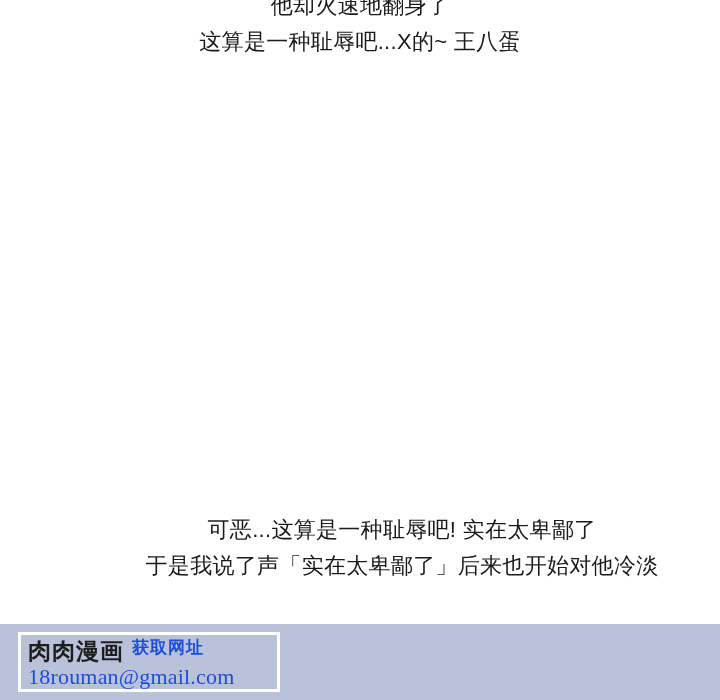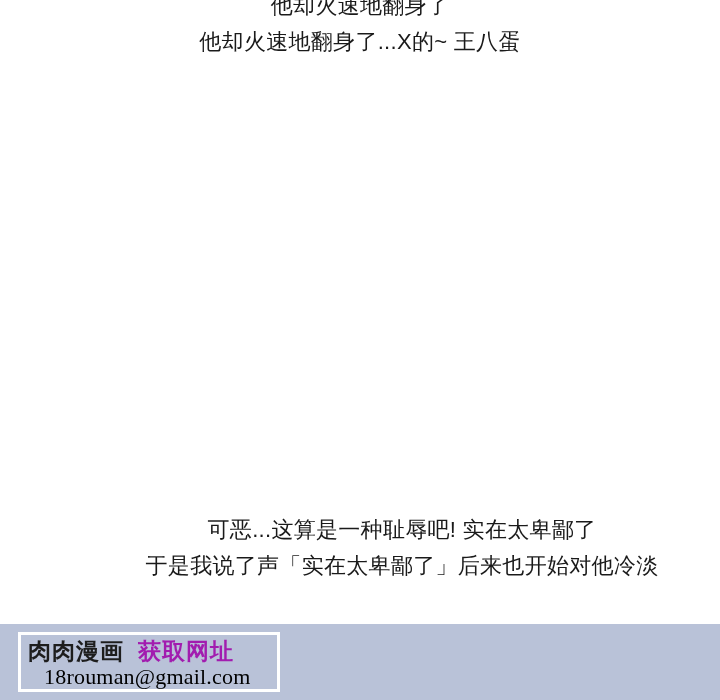--- a/index.html
+++ b/index.html
@@ -61,55 +61,54 @@
     border: 3px solid #ffffff;
     box-sizing: border-box;
     background: transparent;
   }
   .footer-row1 {
     position: absolute;
     left: 28px;
     top: 12px;
     display: flex;
     align-items: flex-start;
-    gap: 14px;
+    gap: 8px;
   }
   .footer-logo {
     font-family: "Liberation Serif", serif;
     font-weight: bold;
     font-size: 23px;
     color: #1d1d1d;
     letter-spacing: 1px;
   }
   .footer-action {
     font-family: "Liberation Serif", serif;
     font-weight: bold;
-    font-size: 23px;
-    color: #a21caf;
+    font-size: 17px;
+    color: #1d4ed8;
     letter-spacing: 1px;
   }
   .footer-email {
     position: absolute;
     left: 28px;
     top: 40px;
     font-family: "Liberation Serif", serif;
     font-size: 22px;
-    color: #000000;
+    color: #1d4ed8;
     letter-spacing: 0.2px;
-    margin-left: 16px;
   }
 </style>
 </head>
 <body>
 
 <div class="page">
 
   <div class="text-block block-top">
     <span class="line line-clipped">他却火速地翻身了</span>
-    <span class="line">他却火速地翻身了...X的~ 王八蛋</span>
+    <span class="line">这算是一种耻辱吧...X的~ 王八蛋</span>
   </div>
 
   <div class="text-block block-bottom">
     <span class="line">可恶...这算是一种耻辱吧! 实在太卑鄙了</span>
     <span class="line">于是我说了声「实在太卑鄙了」后来也开始对他冷淡</span>
   </div>
 
   <div class="footer-banner">
     <div class="footer-inner"></div>
     <div class="footer-row1">

